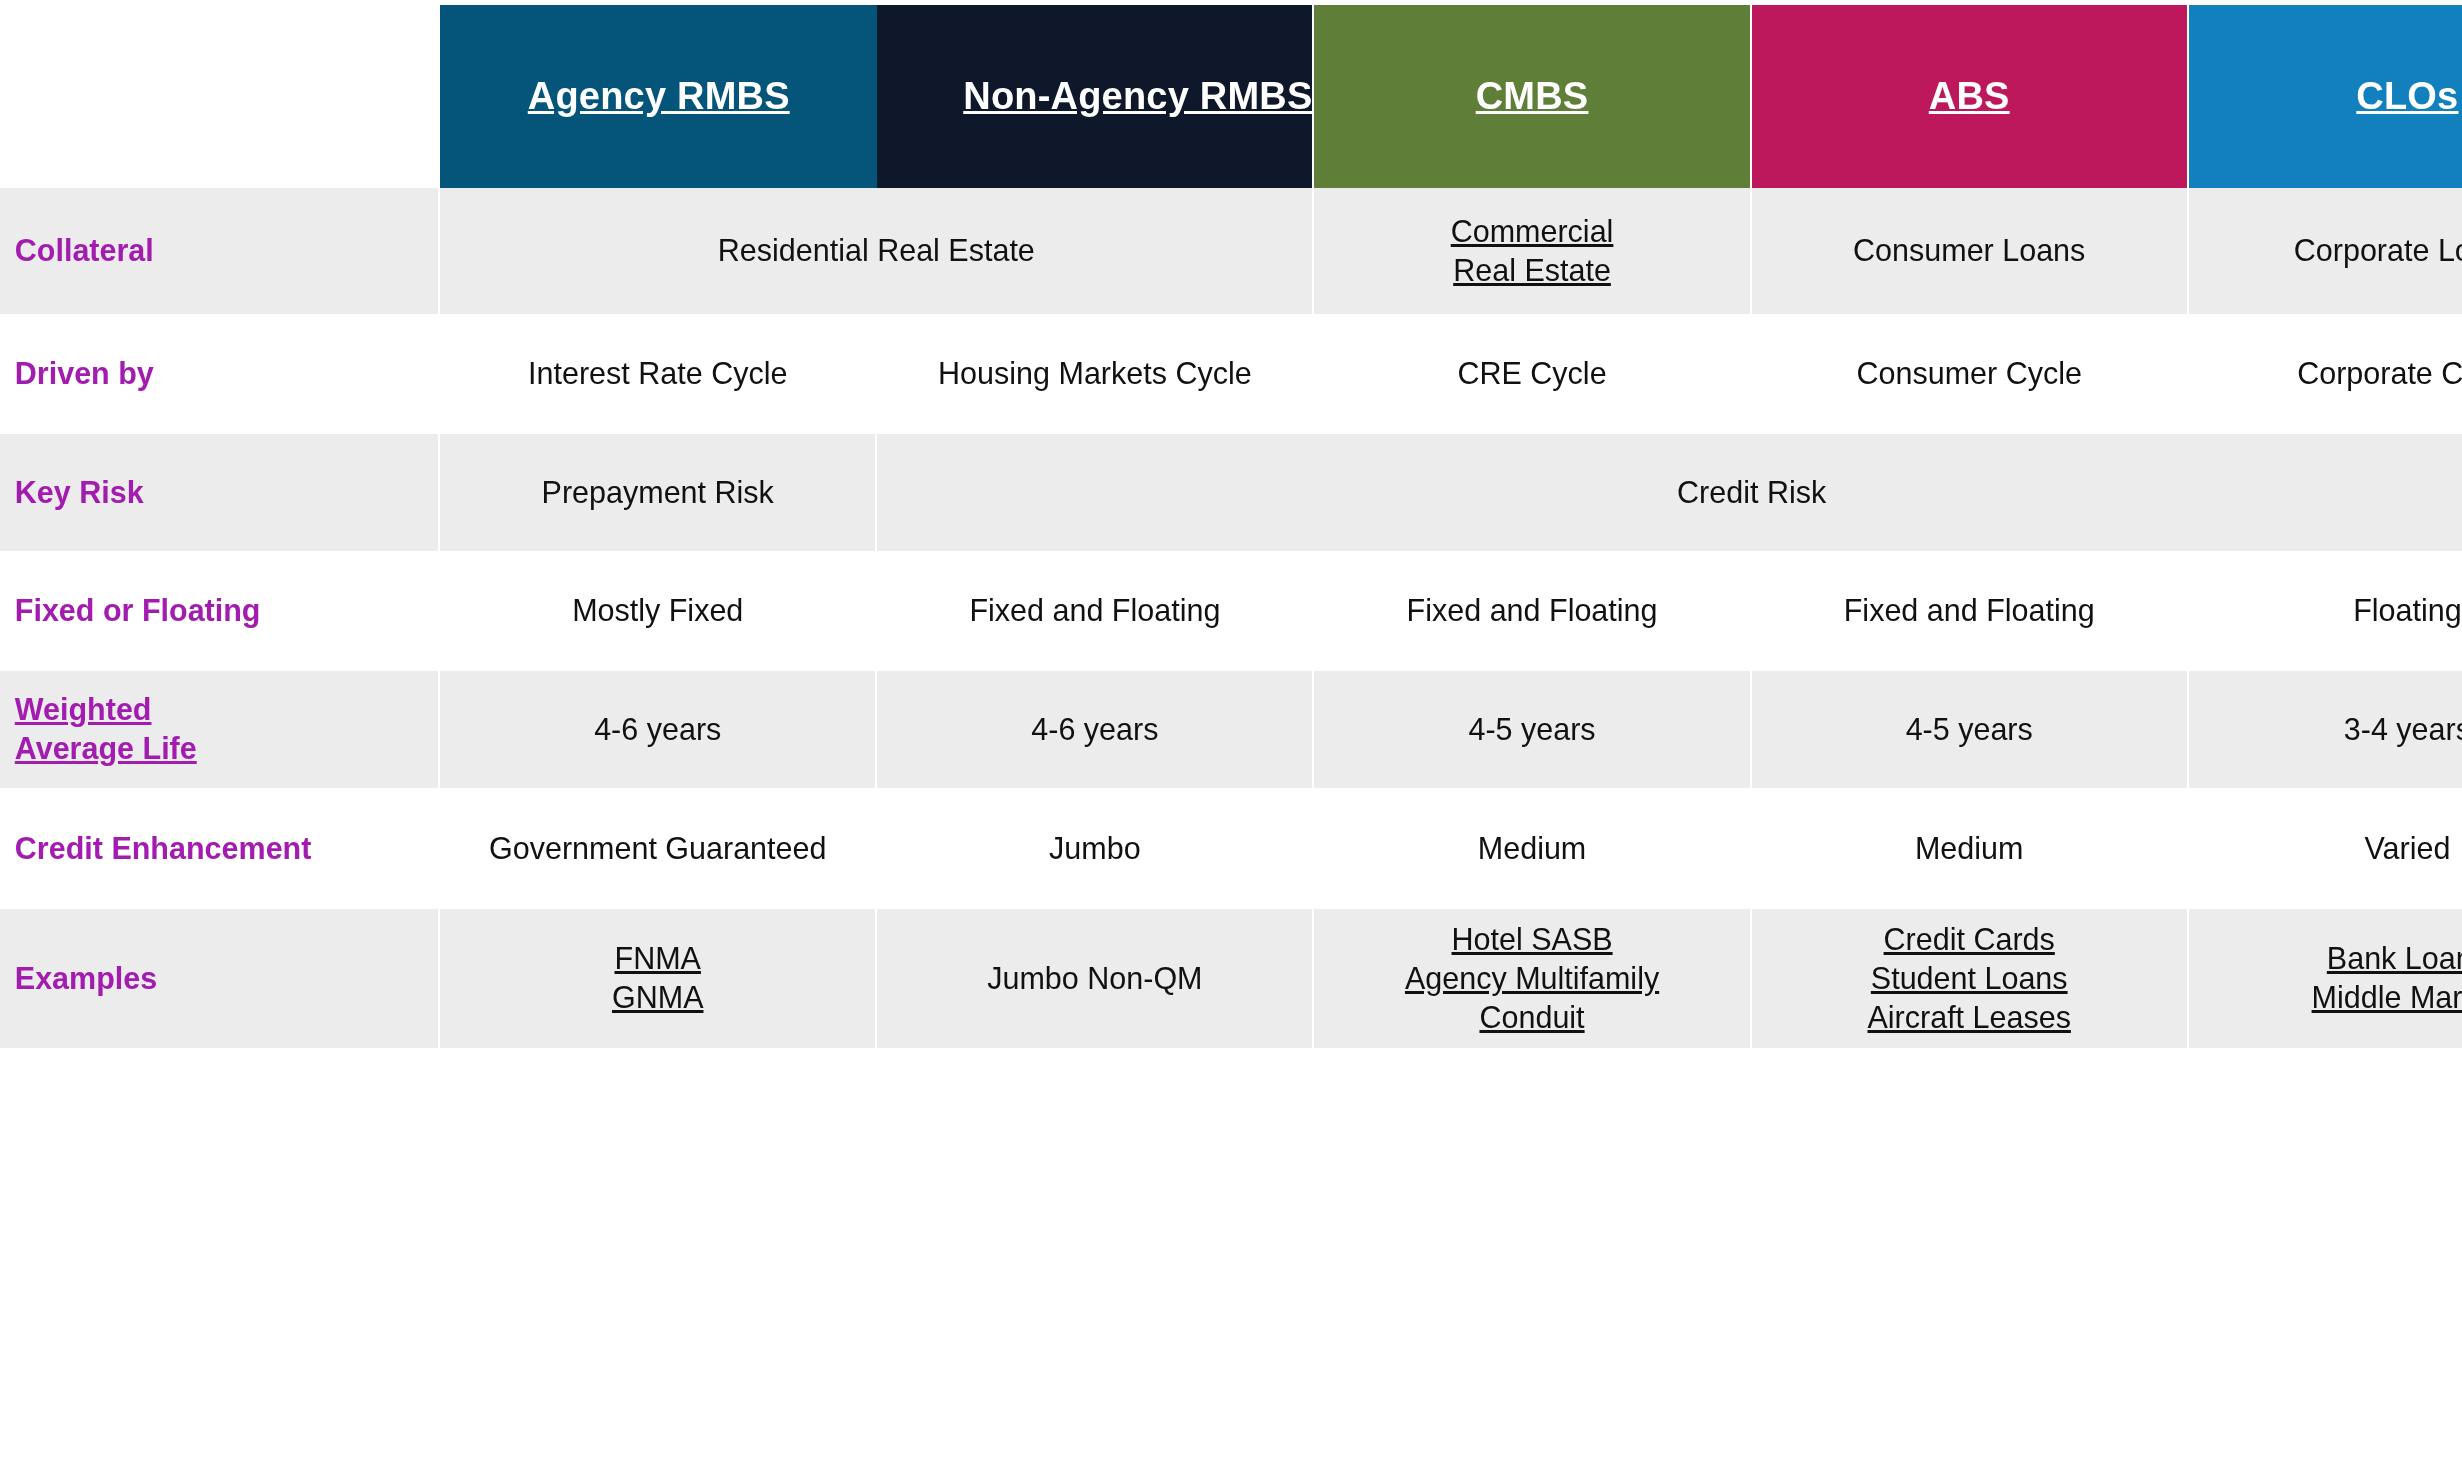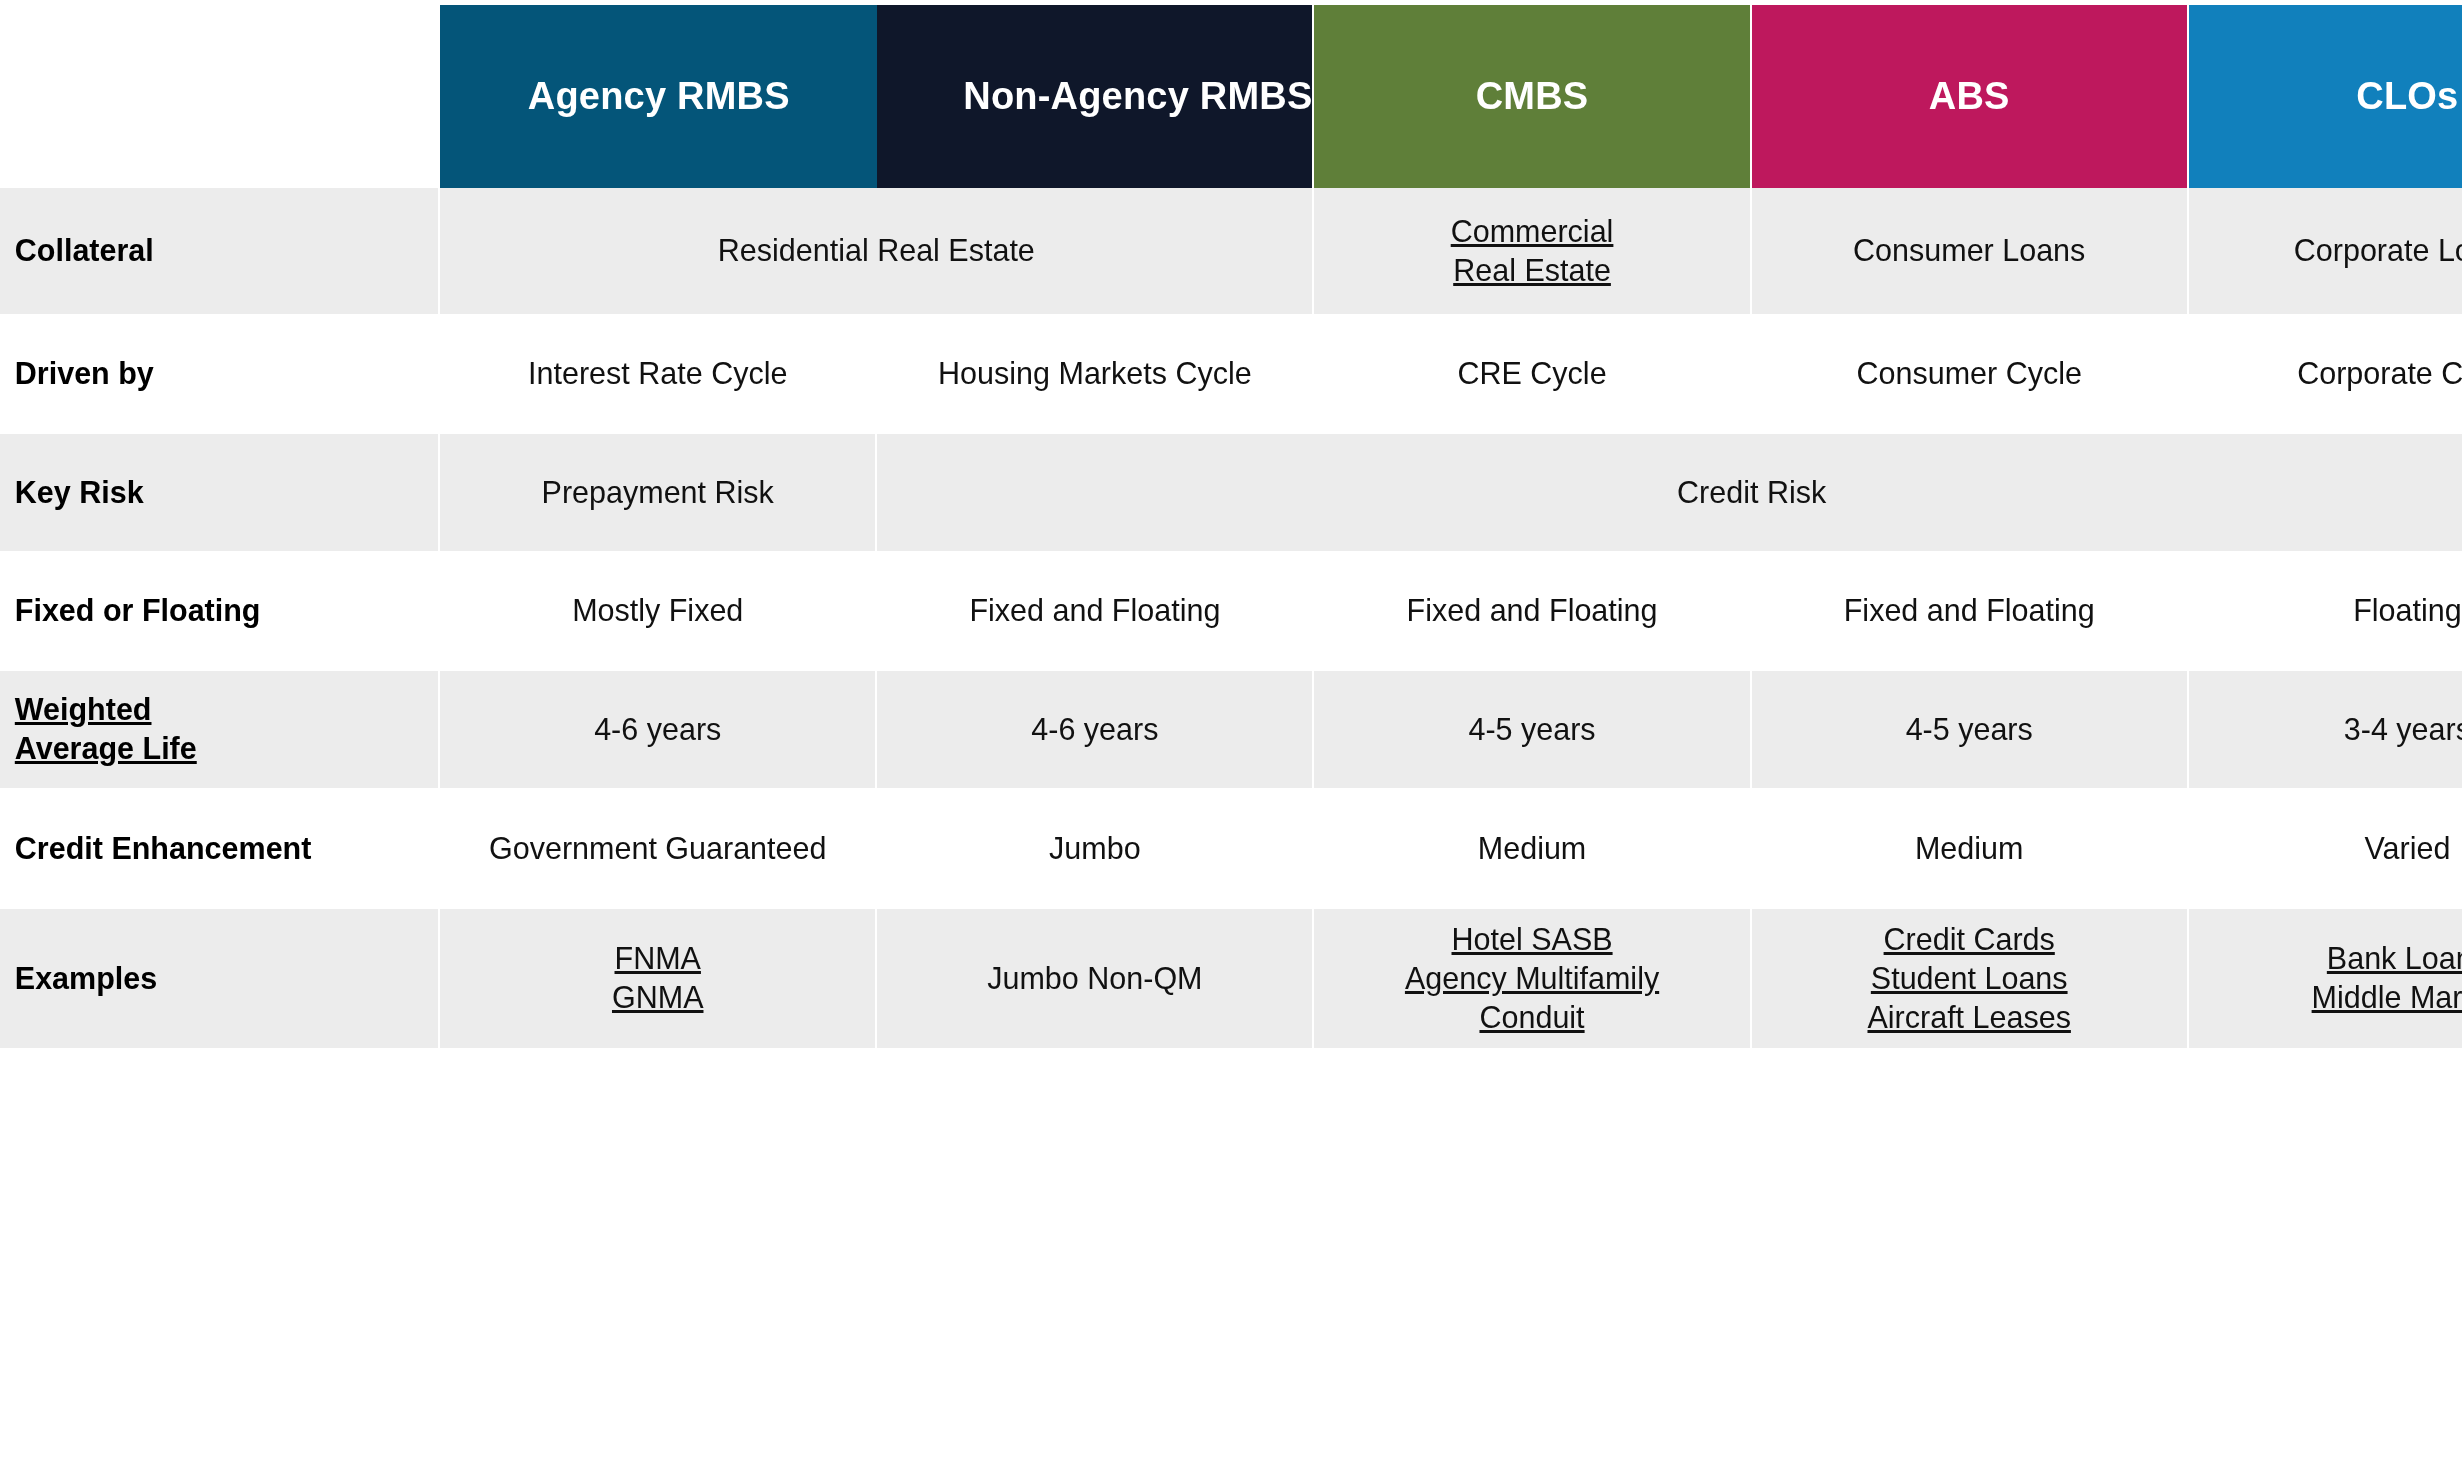--- a/index.html
+++ b/index.html
@@ -35,20 +35,21 @@
   thead th {
     height: 183px;
     padding: 0;
     vertical-align: middle;
     text-align: center;
     color: #ffffff;
     font-size: 38px;
     font-weight: bold;
     letter-spacing: 0.2px;
     border-right: 2.5px solid #ffffff;
+    text-decoration: underline;
   }
   thead th.corner {
     background: #ffffff;
     border-right: none;
   }
   thead th.h-agency      { background: #045579; }
   thead th.h-nonagency   { background: #0f172a; border-right: 2.5px solid #ffffff; text-align: right; }
   thead th.h-cmbs        { background: #5F7F39; }
   thead th.h-abs         { background: #be185d; }
   thead th.h-clos        { background: #1180BC; border-right: none; }
@@ -67,21 +68,21 @@
     border-right: 2.5px solid #ffffff;
     border-bottom: 3.9px solid #ffffff;
   }
   tbody td:last-child { border-right: none; }
 
   tbody td.rowlabel {
     text-align: left;
     font-weight: bold;
     font-size: 30.5px;
     padding-left: 14.8px;
-    color: #000000;
+    color: #a21caf;
   }
 
   tbody tr.shade td { background: #ececec; }
   tbody tr.plain td { background: #ffffff; }
 
   tr.r-collateral td  { height: 129px; }
   tr.r-driven td      { height: 117px; }
   tr.r-keyrisk td     { height: 120px; }
   tr.r-fixfloat td    { height: 117px; }
   tr.r-wal td         { height: 120px; }

